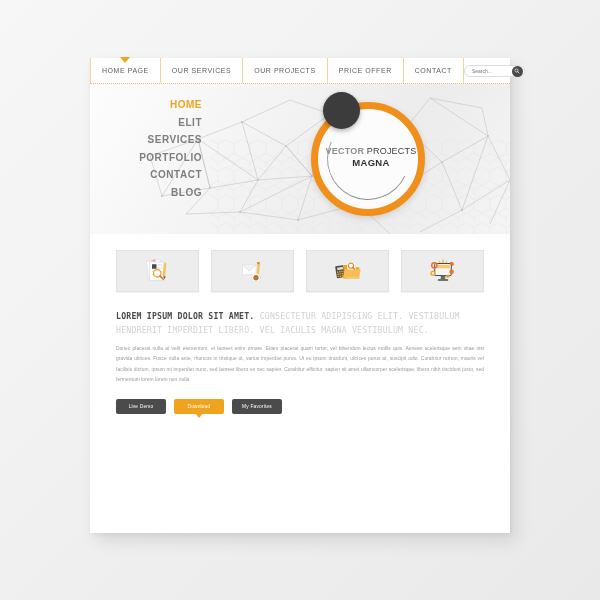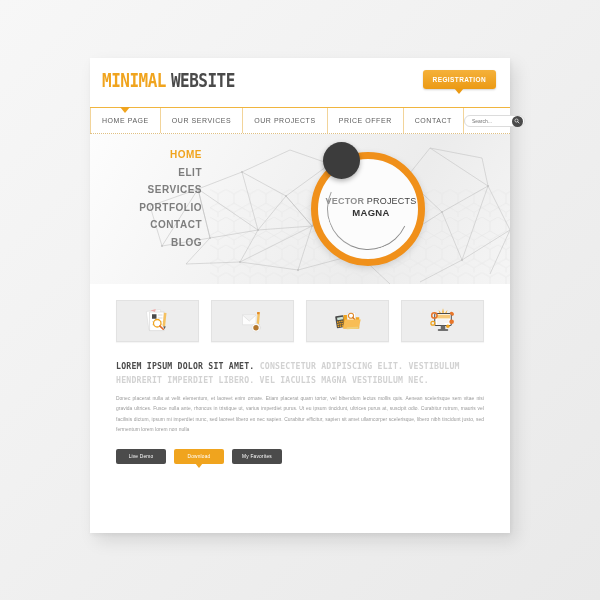--- a/index.html
+++ b/index.html
@@ -149,21 +149,21 @@
   .thumb svg{ display:block; }
 
   
   .content{ padding:18px 26px 0 26px; }
   .lead{
     font-size:8.2px; line-height:1.55; letter-spacing:.2px;
     font-family:"DejaVu Sans Mono", monospace;
     transform:scaleY(1.05); transform-origin:left top;
   }
   .lead .strong{ color:#4b4b4b; font-weight:700; }
-  .lead .soft{ color:#d2d2d2; font-weight:700; }
+  .lead .soft{ color:#d2d2d2; font-weight:400; }
   .para{
     margin-top:9px; font-size:4.9px; line-height:2.05;
     color:#9a9a9a; text-align:justify; letter-spacing:.05px;
   }
 
   .btn-row{ display:flex; gap:8px; padding:14px 26px 0 26px; }
   .btn{
     font-size:4.8px; color:#fff; border:none; cursor:pointer;
     padding:5px 0; width:50px; border-radius:2px;
     letter-spacing:.2px; text-align:center;
@@ -176,30 +176,20 @@
     width:0;height:0;border-left:4px solid transparent;
     border-right:4px solid transparent;border-top:5px solid #f0a41e;
   }
 </style>
 </head>
 <body>
 
 <div id="stage">
   <div id="card">
 
-    <div class="header">
-      <div class="logo">
-        <span class="l1">MINIMAL</span>
-        <span class="l2">WEBSITE</span>
-      </div>
-      <div class="reg-wrap">
-        <button class="reg-btn">REGISTRATION</button>
-        <span class="tip"></span>
-      </div>
-    </div>
 
     <div class="nav">
       <div class="nav-item active">HOME PAGE</div>
       <div class="nav-item">OUR SERVICES</div>
       <div class="nav-item">OUR PROJECTS</div>
       <div class="nav-item">PRICE OFFER</div>
       <div class="nav-item">CONTACT</div>
       <div class="nav-spacer"></div>
       <div class="search-box">
         <input type="text" placeholder="Search..." style="">

